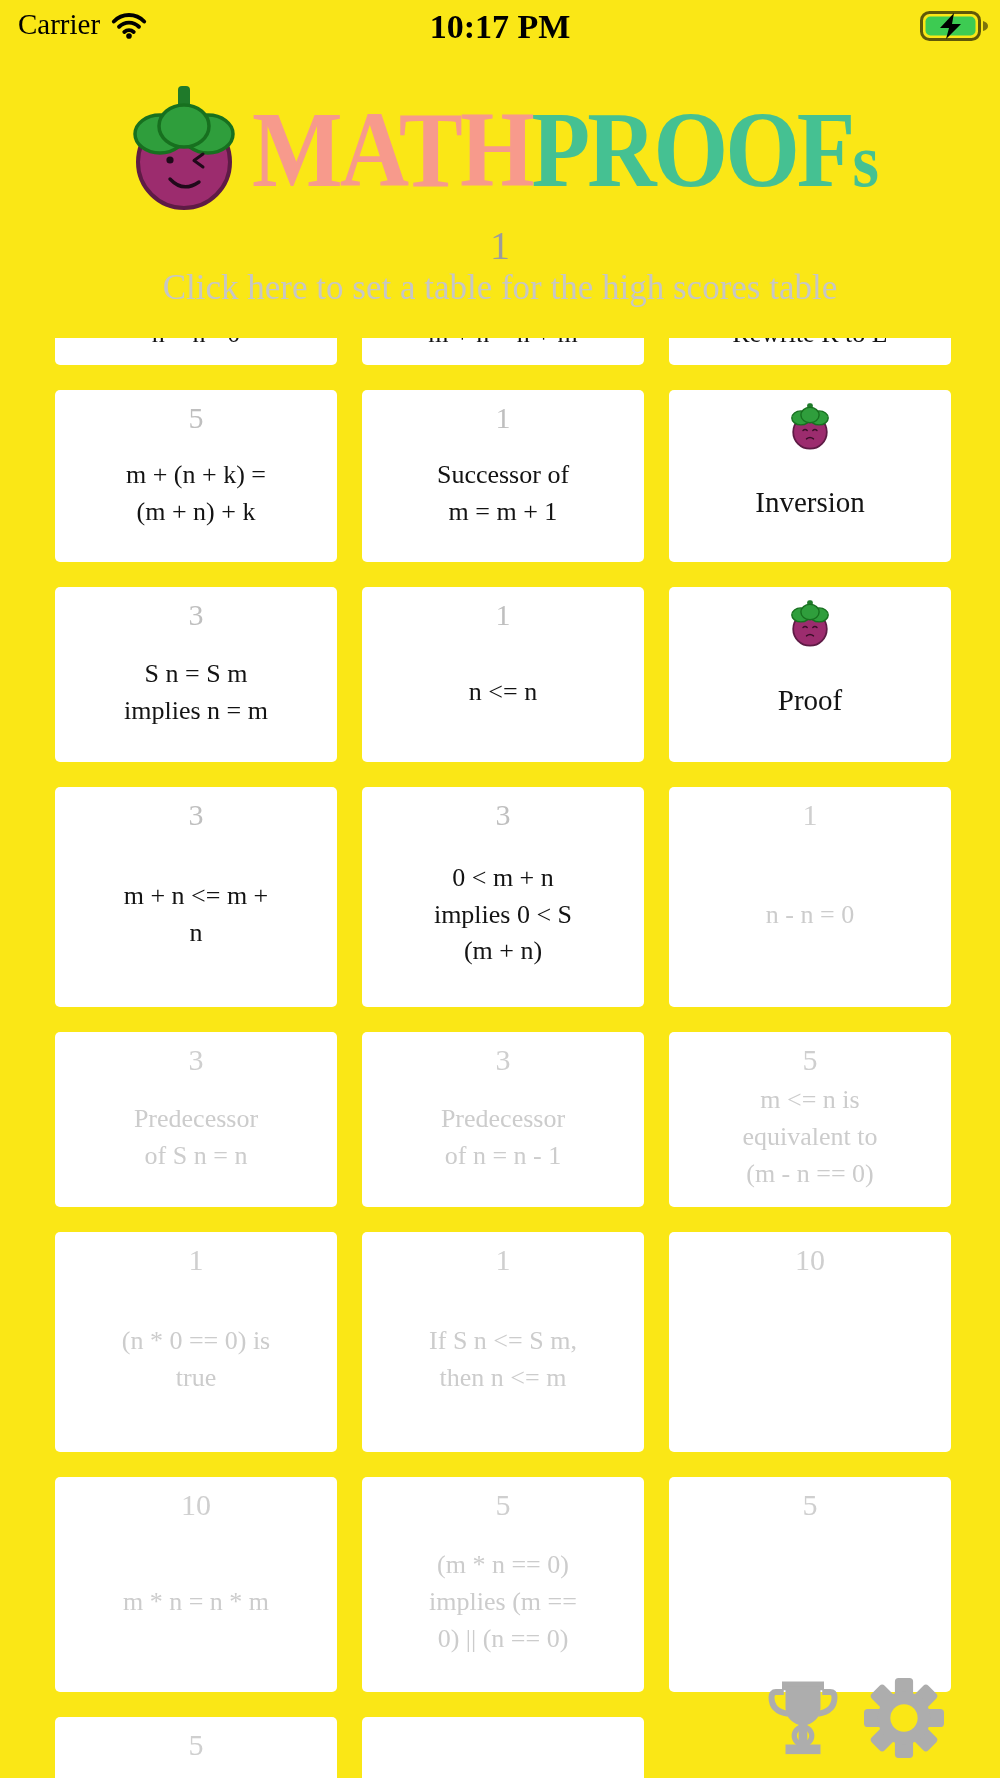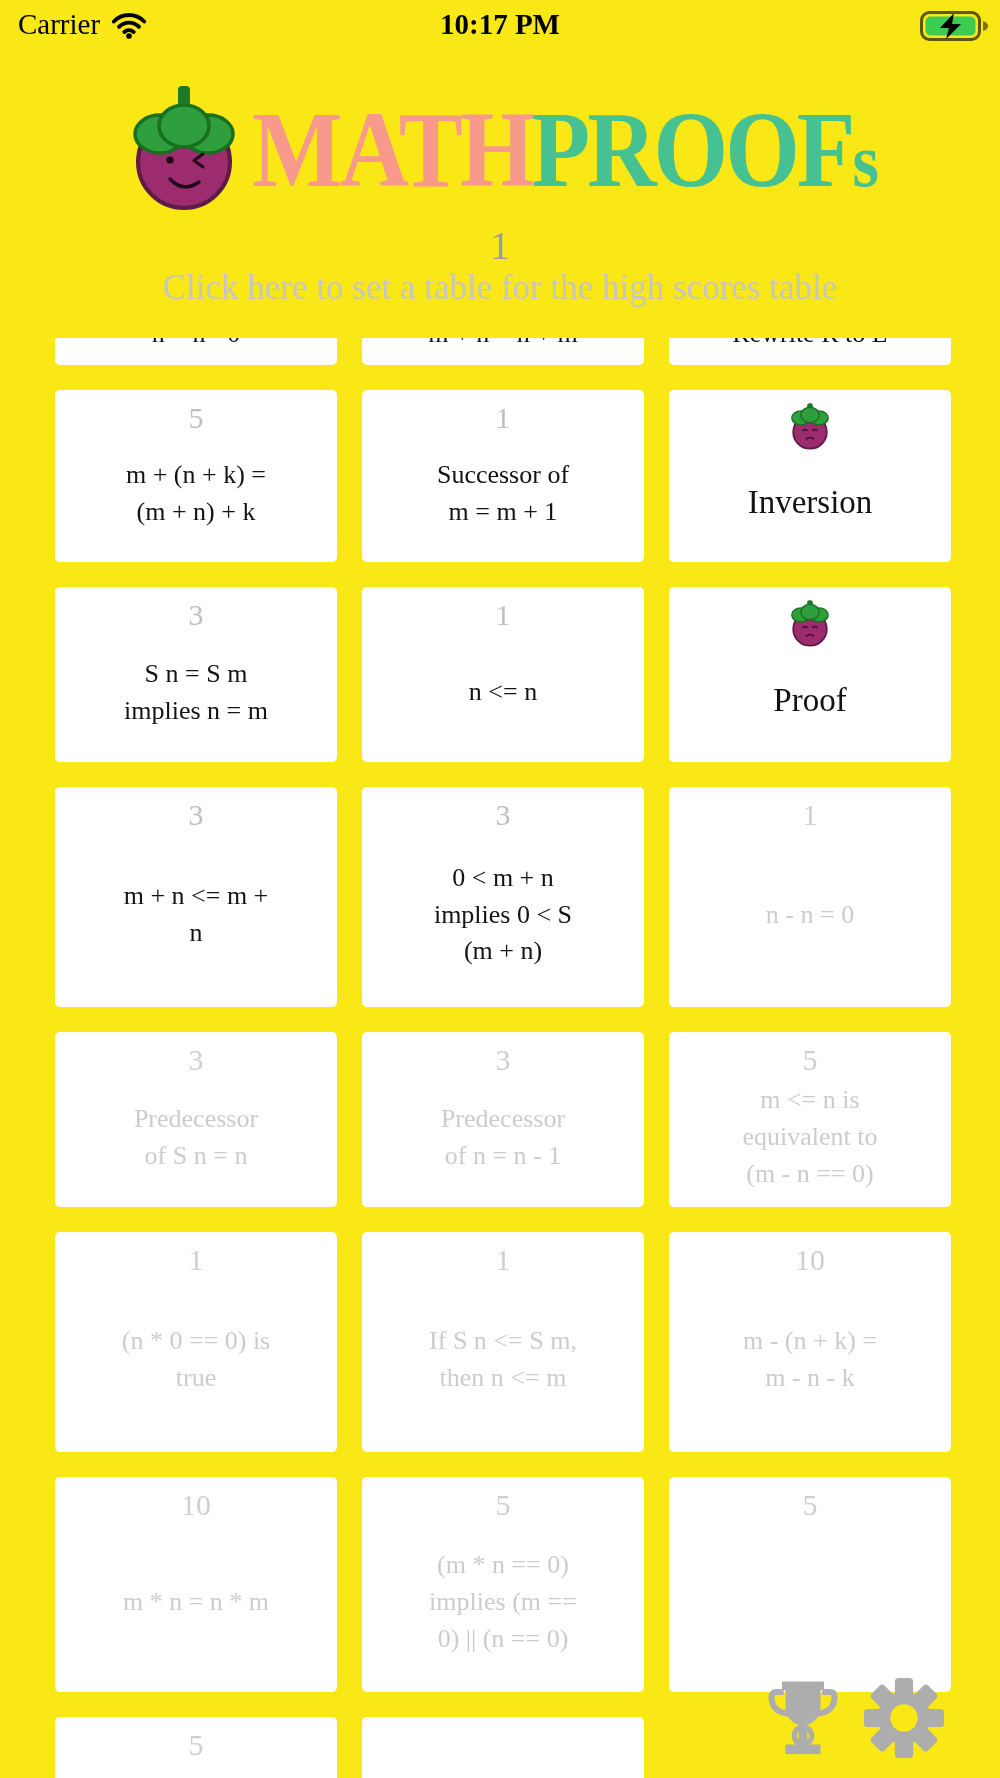--- a/index.html
+++ b/index.html
@@ -7,21 +7,21 @@
     position:relative;
     width:1000px;height:1778px;
     background:var(--background,#FAE716);
     overflow:hidden;
     font-family:Liberation Serif, serif;
   }
   
   .status-bar{position:absolute;top:0;left:0;width:100%;height:46px;}
   .sb-left{position:absolute;left:18px;top:8px;display:flex;align-items:center;gap:10px;}
   .sb-carrier{font-size:29px;color:#000;}
-  .sb-time{position:absolute;top:8px;left:0;width:100%;text-align:center;font-size:29px;font-weight:bold;color:#000;}
+  .sb-time{position:absolute;top:8px;left:0;width:100%;text-align:center;font-size:34px;font-weight:bold;color:#000;}
   .sb-batt{position:absolute;right:10px;top:11px;}
   
   .header{position:absolute;top:82px;left:0;width:100%;display:flex;justify-content:center;align-items:center;gap:8px;}
   .app-title{font-weight:bold;font-size:96px;letter-spacing:-3px;transform:scaleY(1.12);white-space:nowrap;}
   .t-math{color:var(--title-math,#F79A8C);}
   .t-proof{color:var(--title-proof,#45C192);}
   .t-s{color:var(--title-proof,#45C192);font-size:68px;}
   .score{position:absolute;top:222px;left:0;width:100%;text-align:center;font-size:40px;color:var(--score-text,#9C9C9C);}
   .subtitle{position:absolute;top:268px;left:0;width:100%;text-align:center;font-size:35px;color:var(--subtitle-text,#C6C6C6);cursor:pointer;}
   
@@ -41,21 +41,21 @@
   .card-value{font-size:30px;line-height:1.2;color:var(--value-text,#BFBFBF);min-height:36px;text-align:center;}
   .card-text{
     flex:1;display:flex;align-items:center;justify-content:center;
     text-align:center;white-space:pre-line;
     font-size:26px;line-height:1.42;color:var(--active-text,#131313);
   }
   .card.inactive .card-text{color:var(--muted-text,#CCCCCC);}
   .card.inactive .card-value{color:#CFCFCF;}
   .card.partial .card-text{align-items:flex-end;padding-bottom:2px;}
   .card .fruit-sm{width:42px;height:50px;margin-top:2px;}
-  .card-label{flex:1;display:flex;align-items:center;justify-content:center;font-size:33px;color:var(--active-text,#131313);}
+  .card-label{flex:1;display:flex;align-items:center;justify-content:center;font-size:29px;color:var(--active-text,#131313);}
   
   .corner-btn{position:absolute;background:none;border:none;padding:0;cursor:pointer;}
   #trophy-btn{left:768px;top:1678px;width:70px;height:84px;}
   #gear-btn{left:864px;top:1674px;width:80px;height:88px;}
   svg{display:block;}
 </style>
 </head>
 <body>
 
 <div id="screen">
@@ -201,22 +201,20 @@
 true</div>
       </div>
       <div class="card inactive">
         <div class="card-value">1</div>
         <div class="card-text">If S n &lt;= S m,
 then n &lt;= m</div>
       </div>
 
       <div class="card inactive">
         <div class="card-value">10</div>
-        <div class="card-text">m - (n + k) =
-m - n - k</div>
       </div>
       <div class="card inactive">
         <div class="card-value">10</div>
         <div class="card-text">m * n = n * m</div>
       </div>
       <div class="card inactive">
         <div class="card-value">5</div>
         <div class="card-text">(m * n == 0)
 implies (m ==
 0) || (n == 0)</div>

